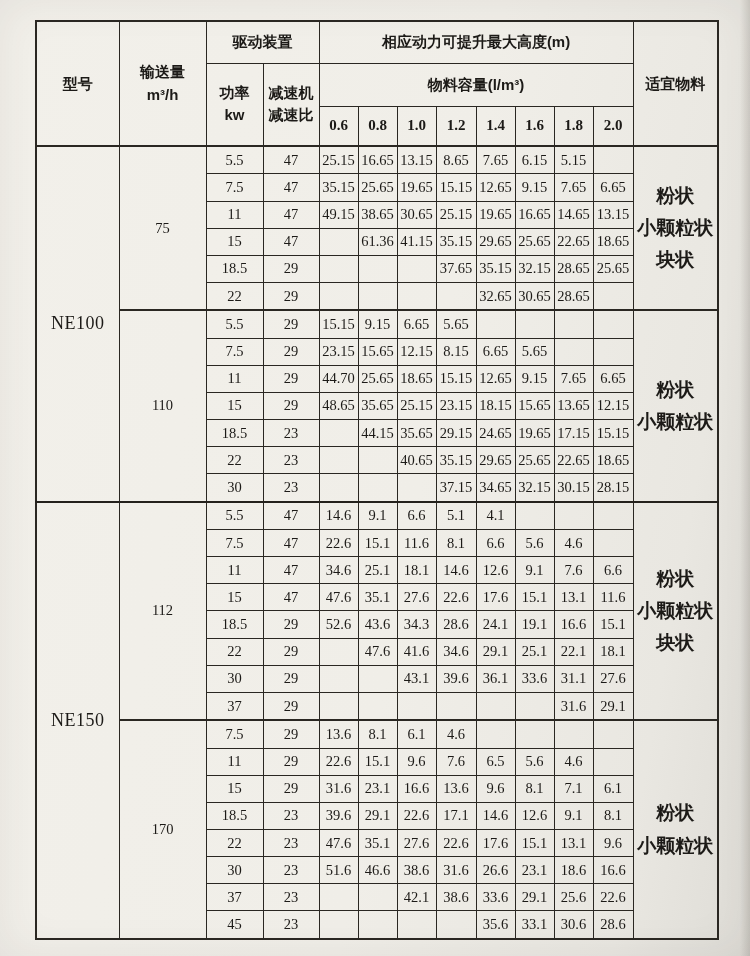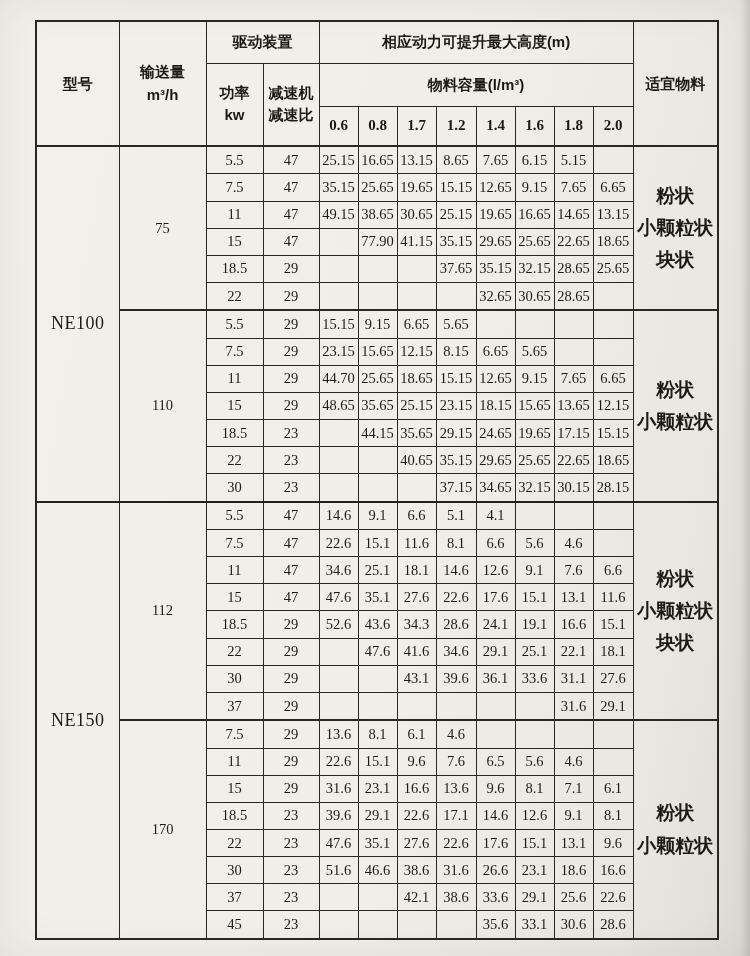--- a/index.html
+++ b/index.html
@@ -93,21 +93,21 @@
         </th>
         <th rowspan="2" class="hdr-2line">
           <div>减速机</div>
           <div>减速比</div>
         </th>
         <th colspan="8">物料容量(l/m³)</th>
       </tr>
       <tr style="height:40px" class="volume-row" id="volume-cols-row">
           <th>0.6</th>
           <th>0.8</th>
-          <th>1.7</th>
+          <th>1.0</th>
           <th>1.2</th>
           <th>1.4</th>
           <th>1.6</th>
           <th>1.8</th>
           <th>2.0</th>
         </tr>
     </thead>
     <tbody id="table-body">
         <tr class="group-start">
           <td class="model-cell" rowspan="13">NE100</td>
@@ -149,21 +149,21 @@
           <td>25.15</td>
           <td>19.65</td>
           <td>16.65</td>
           <td>14.65</td>
           <td>13.15</td>
         </tr>
         <tr>
           <td>15</td>
           <td>47</td>
           <td></td>
-          <td>77.90</td>
+          <td>61.36</td>
           <td>41.15</td>
           <td>35.15</td>
           <td>29.65</td>
           <td>25.65</td>
           <td>22.65</td>
           <td>18.65</td>
         </tr>
         <tr>
           <td>18.5</td>
           <td>29</td>

